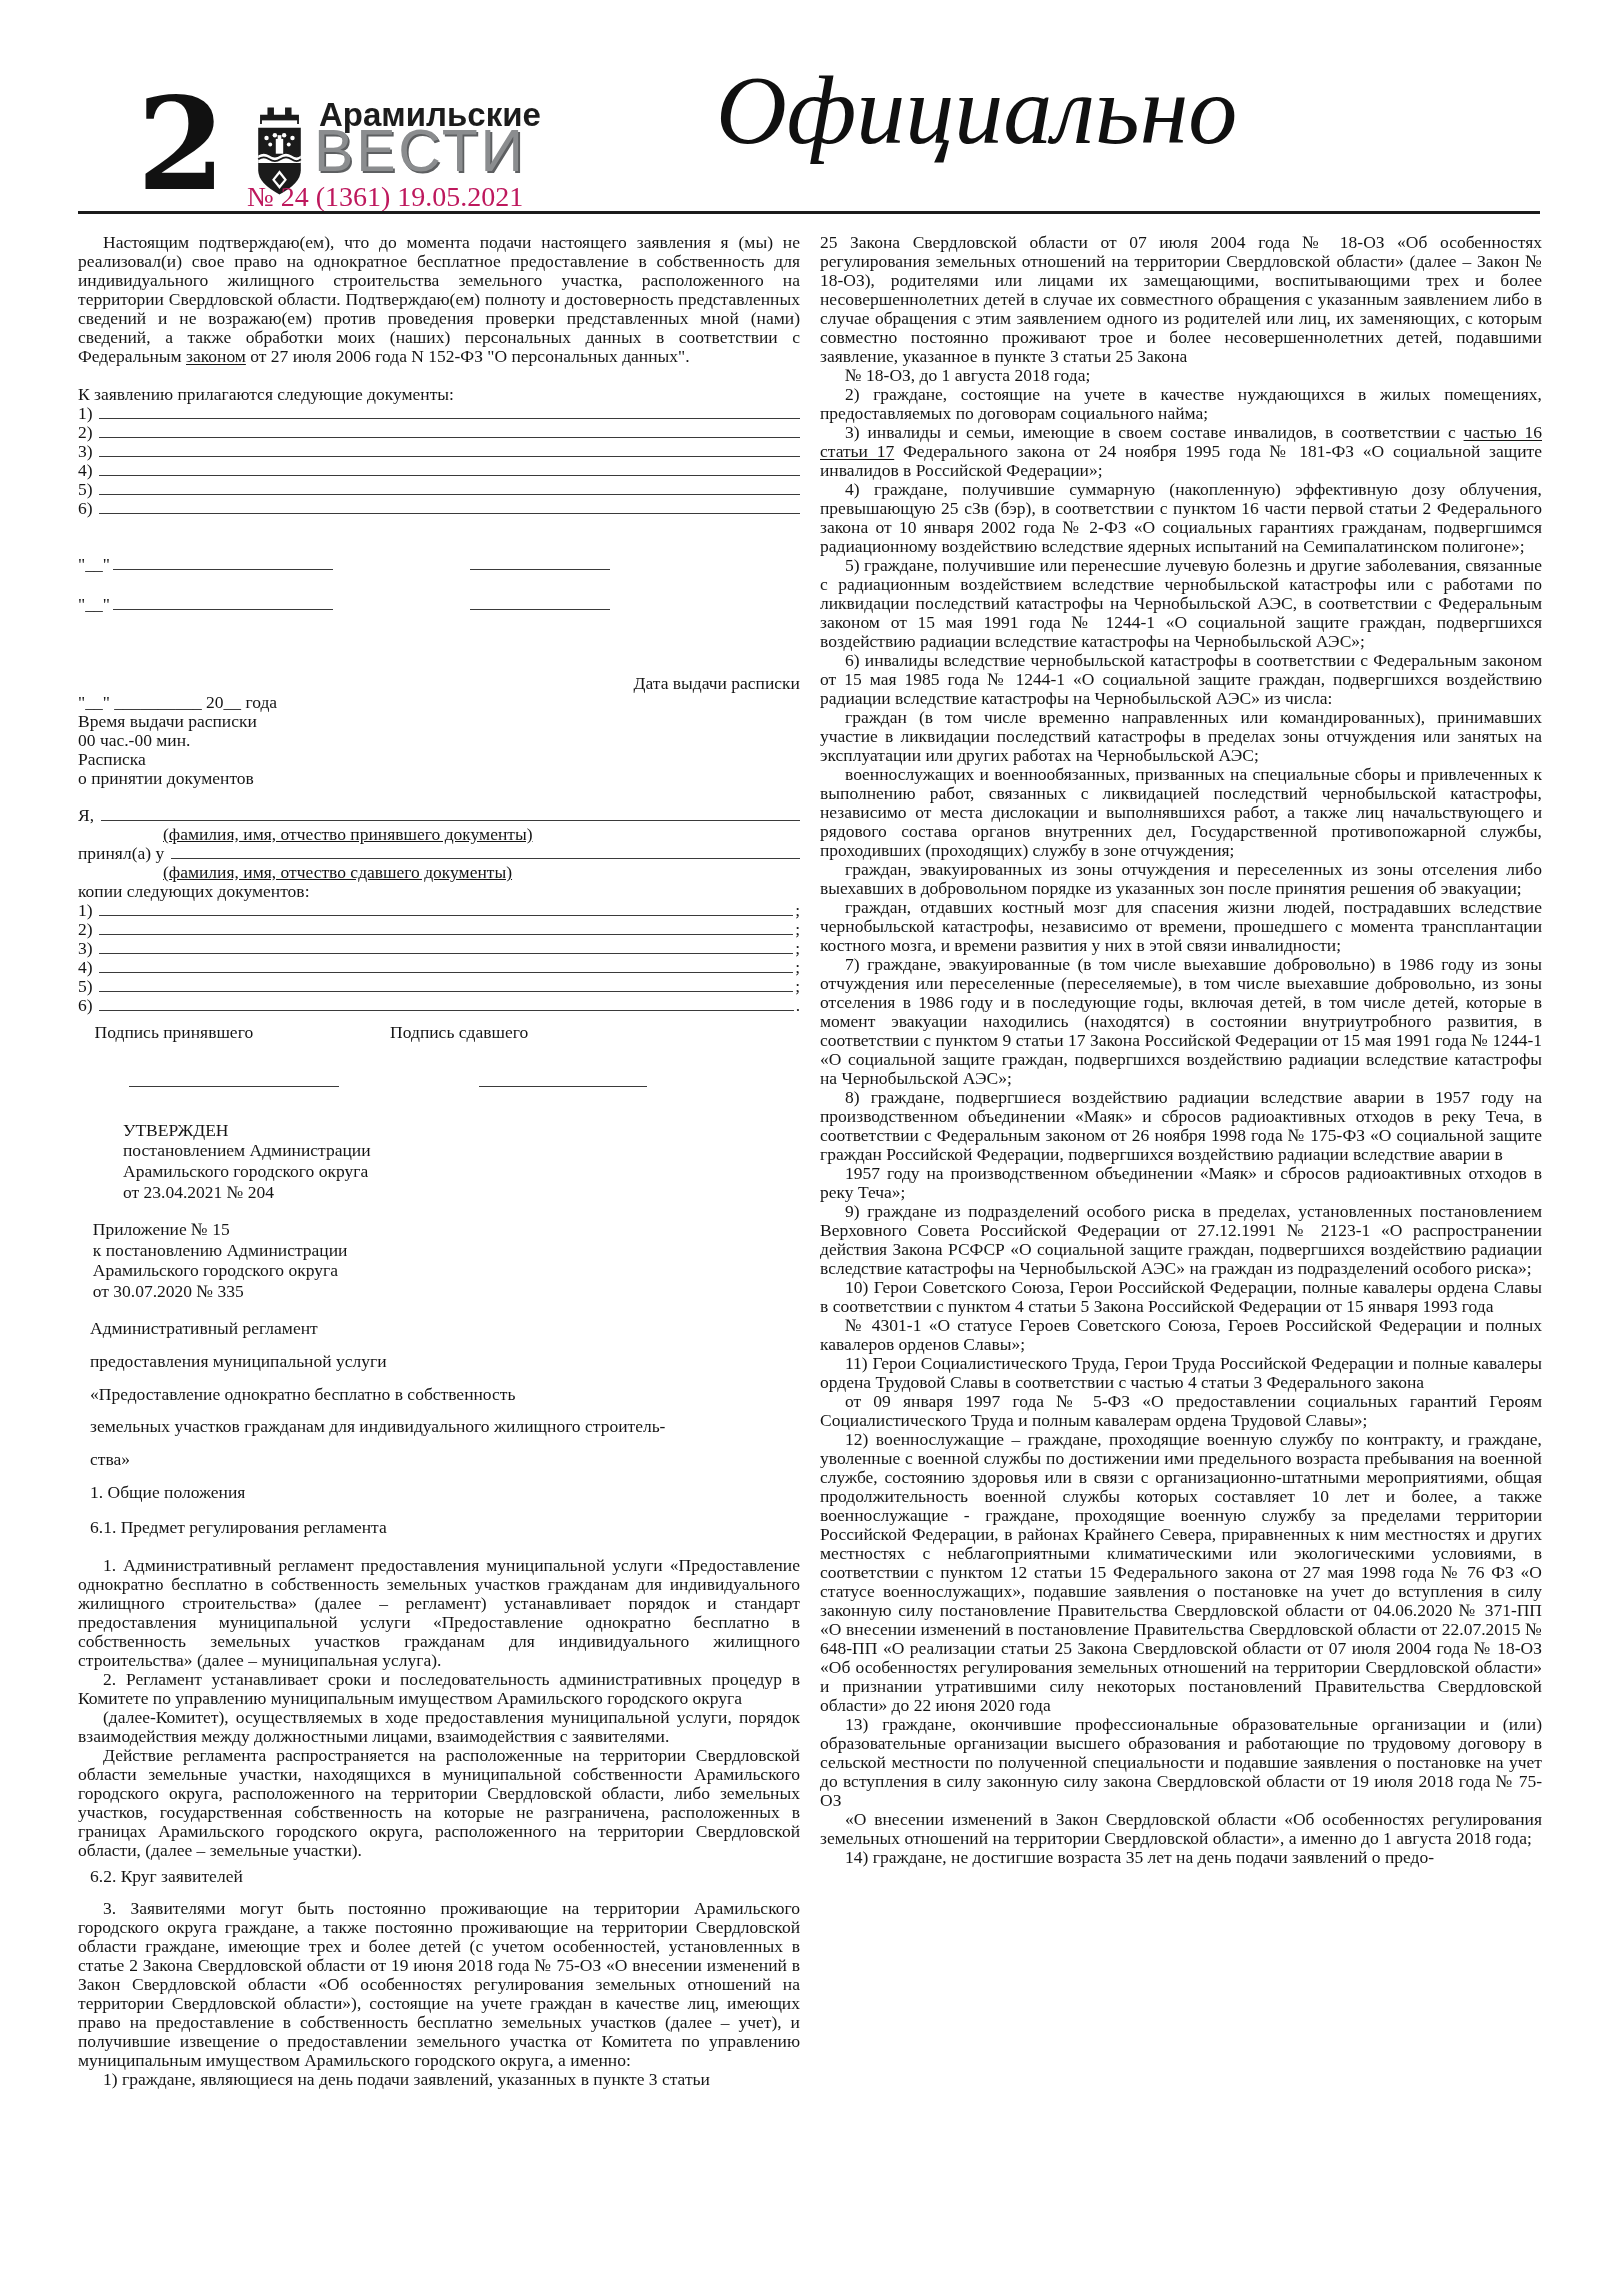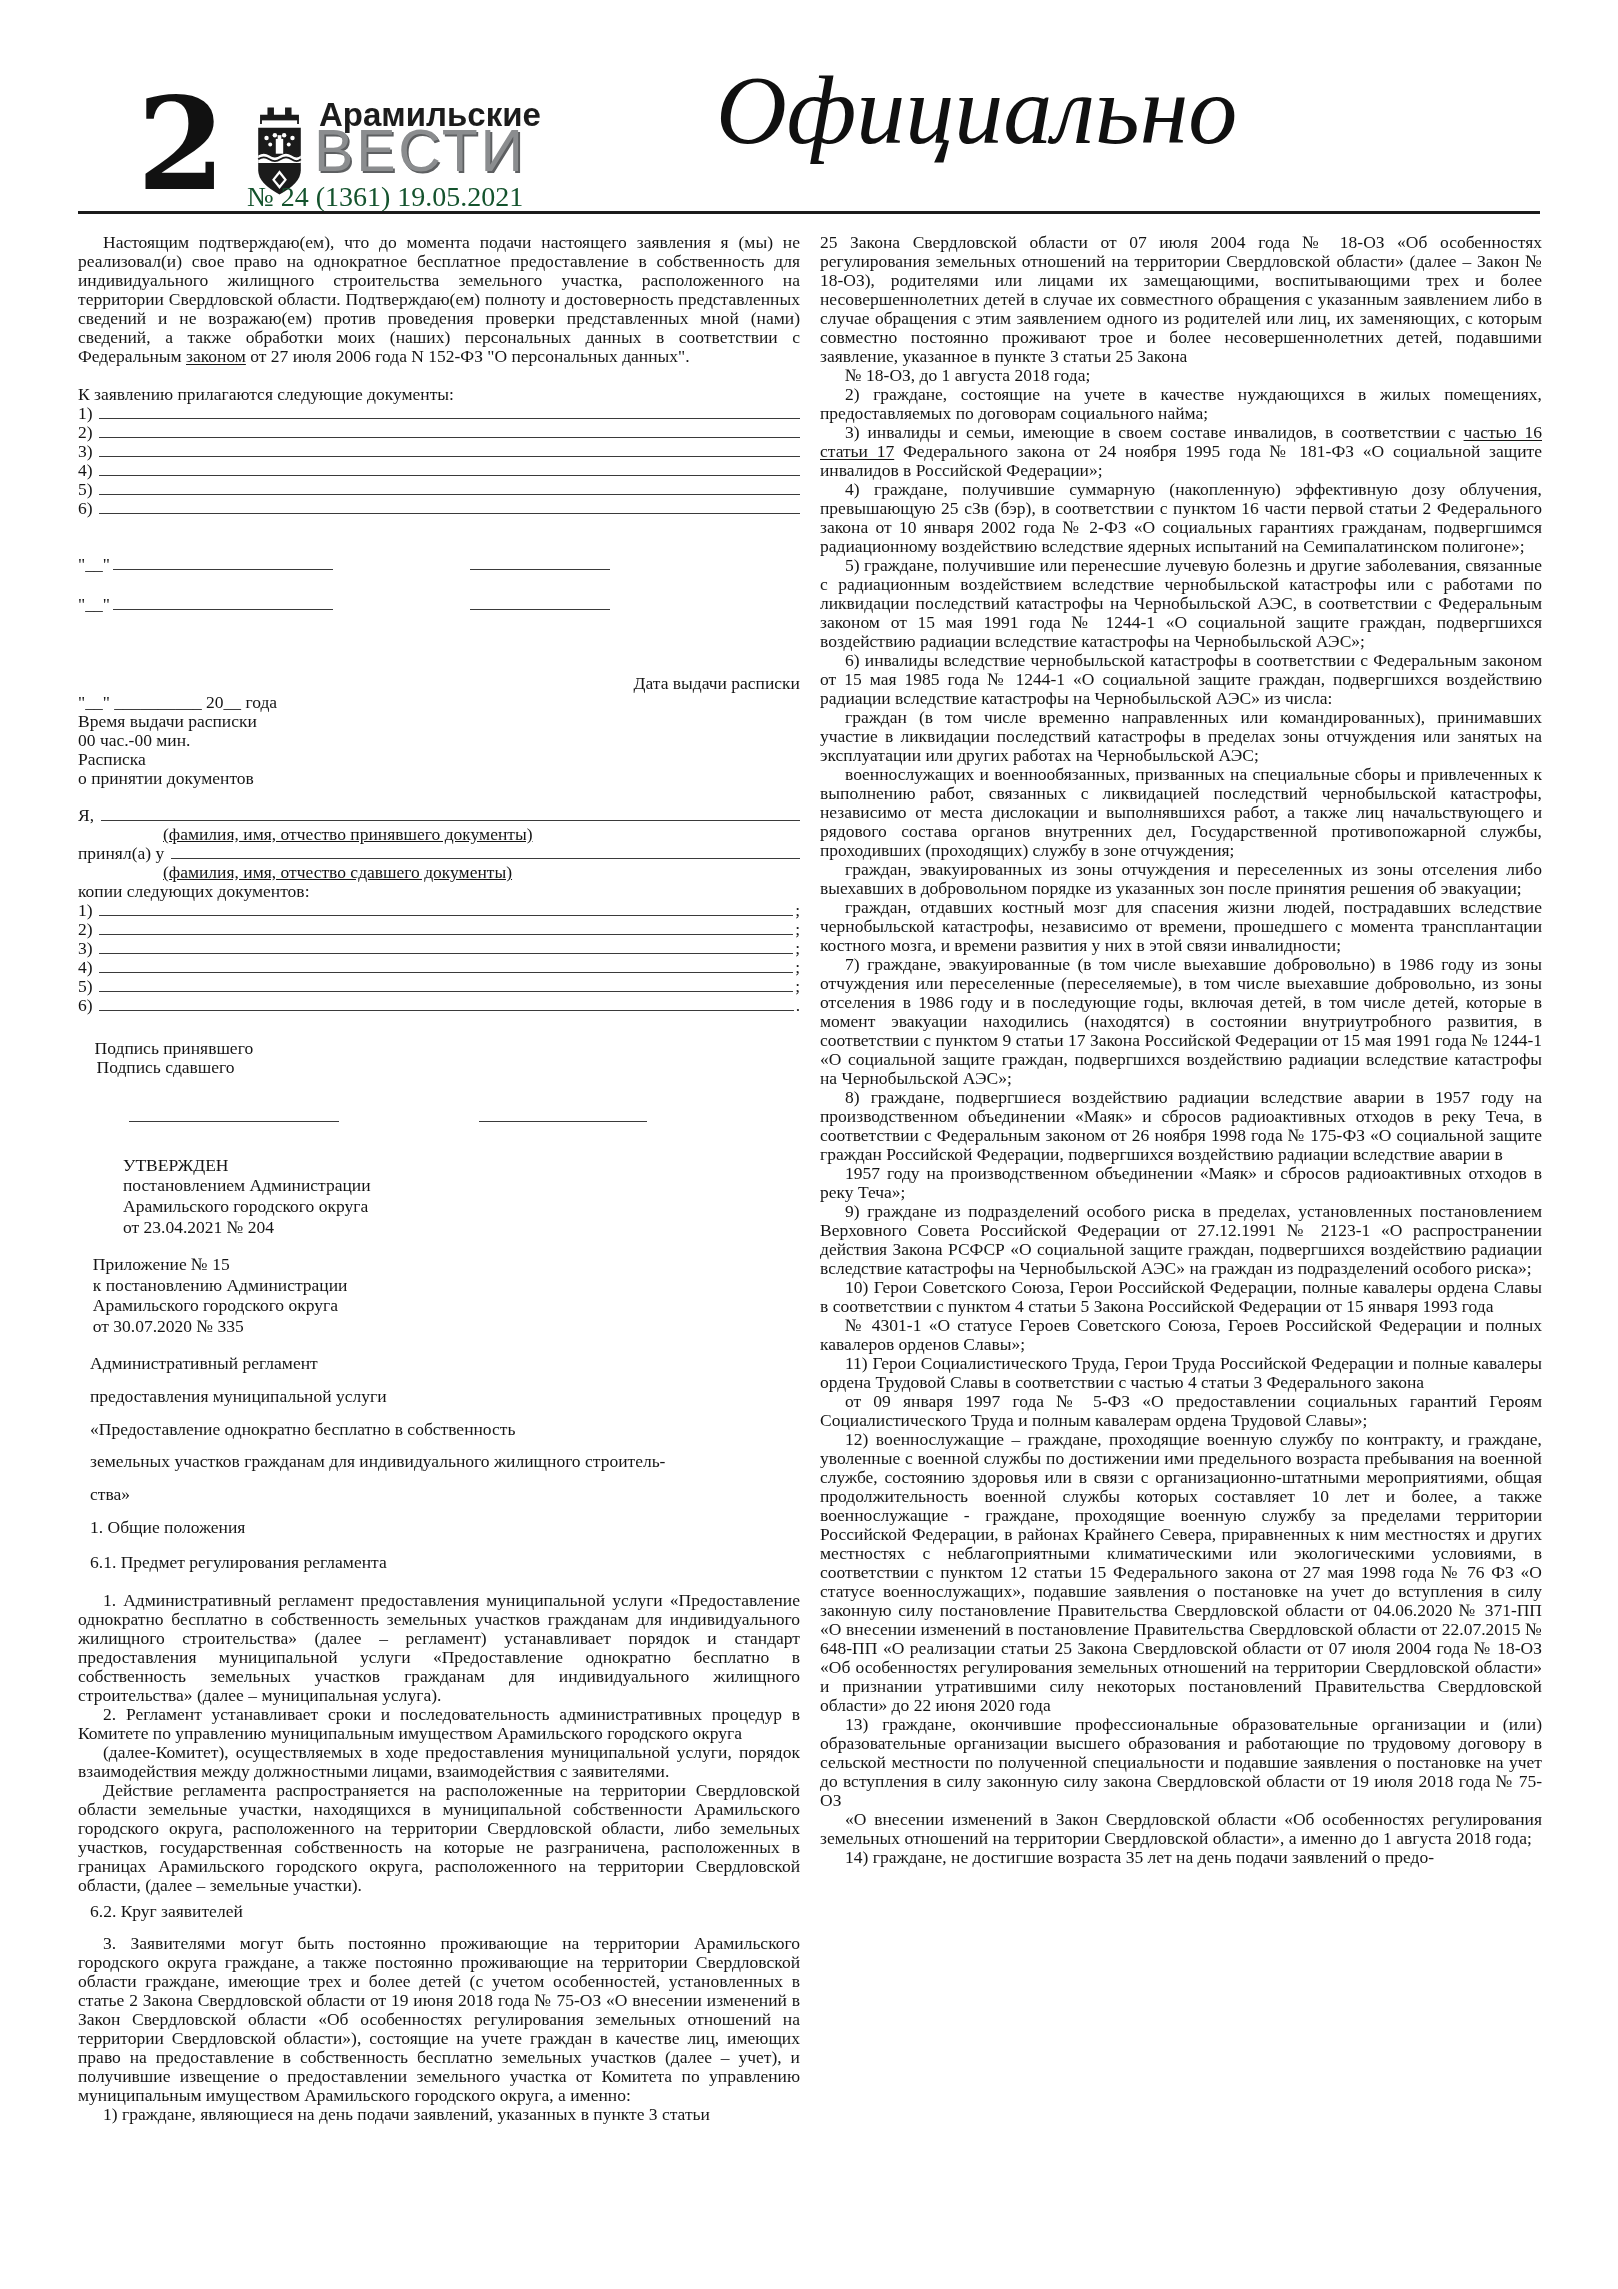--- a/index.html
+++ b/index.html
@@ -8,21 +8,21 @@
 
   
   .pagenum{position:absolute;left:137px;top:81px;font-size:127px;font-weight:bold;
            line-height:1;font-family:"DejaVu Serif",serif;color:#111;}
   .crest{position:absolute;left:247px;top:100px;width:65px;height:100px;}
   .np-top{position:absolute;left:319px;top:96px;font-size:33px;font-weight:bold;
           font-family:"Liberation Sans",sans-serif;color:#1c1c1c;letter-spacing:0px;}
   .np-bottom{position:absolute;left:314px;top:122px;font-size:59px;font-weight:normal;
           font-family:"Liberation Sans",sans-serif;color:#8b8d8f;letter-spacing:2.8px;
           line-height:1;text-shadow:1.8px 1.8px 0 #5d5f61;}
-  .issue{position:absolute;left:247px;top:181px;font-size:28px;color:#14532d;}
+  .issue{position:absolute;left:247px;top:181px;font-size:28px;color:#be185d;}
   .masthead{position:absolute;left:716px;top:57px;width:738px;text-align:left;
           font-size:98px;font-style:italic;font-family:"Liberation Serif",serif;
           color:#101010;line-height:1.1;}
   .hrule{position:absolute;left:78px;top:211px;width:1462px;height:2.8px;background:#1b1b1b;}
 
   
   .col{position:absolute;top:233px;width:722px;font-size:17.5px;line-height:19px;}
   .col-left{left:78px;}
   .col-right{left:820px;}
   .para{margin:0;text-align:justify;text-indent:25px;}
@@ -32,21 +32,21 @@
   
   .line{margin:0;}
   .blank-row{display:flex;align-items:baseline;margin:0;height:19px;}
   .blank-row .lbl{flex:0 0 auto;}
   .fill{display:inline-block;border-bottom:1.5px solid #3a3a3a;height:14px;}
   .grow{flex:1 1 auto;margin-left:6.5px;}
   .sfx{flex:0 0 auto;margin-left:1.8px;}
   .qrow{display:flex;align-items:baseline;height:20px;}
   .qrow .fill1{width:220px;margin-left:3.7px;}
   .qrow .fill2{width:140px;margin-left:137px;}
-  .sig-row{display:flex;margin-top:24px;flex-direction:column;}
+  .sig-row{display:flex;margin-top:8px;}
   .sig-row .s1{margin-left:16.6px;width:277px;}
   .sig-row .s2{margin-left:18.5px;}
   .sigline-row{display:flex;align-items:baseline;margin-top:29.5px;height:20px;}
   .sigline-row .fa{width:210px;margin-left:51px;}
   .sigline-row .fb{width:168px;margin-left:140px;}
   .fio-note{margin:0;padding-left:85px;text-align:left;text-decoration:underline;}
   .office-block{margin-left:14.8px;line-height:20.7px;}
   .title-block{line-height:20.7px;}
   .h-center{margin:12px;text-align:left;text-indent:0;}
   .mt8{margin-top:7.4px;}.mt14{margin-top:13px;}.mt18{margin-top:16.6px;}

